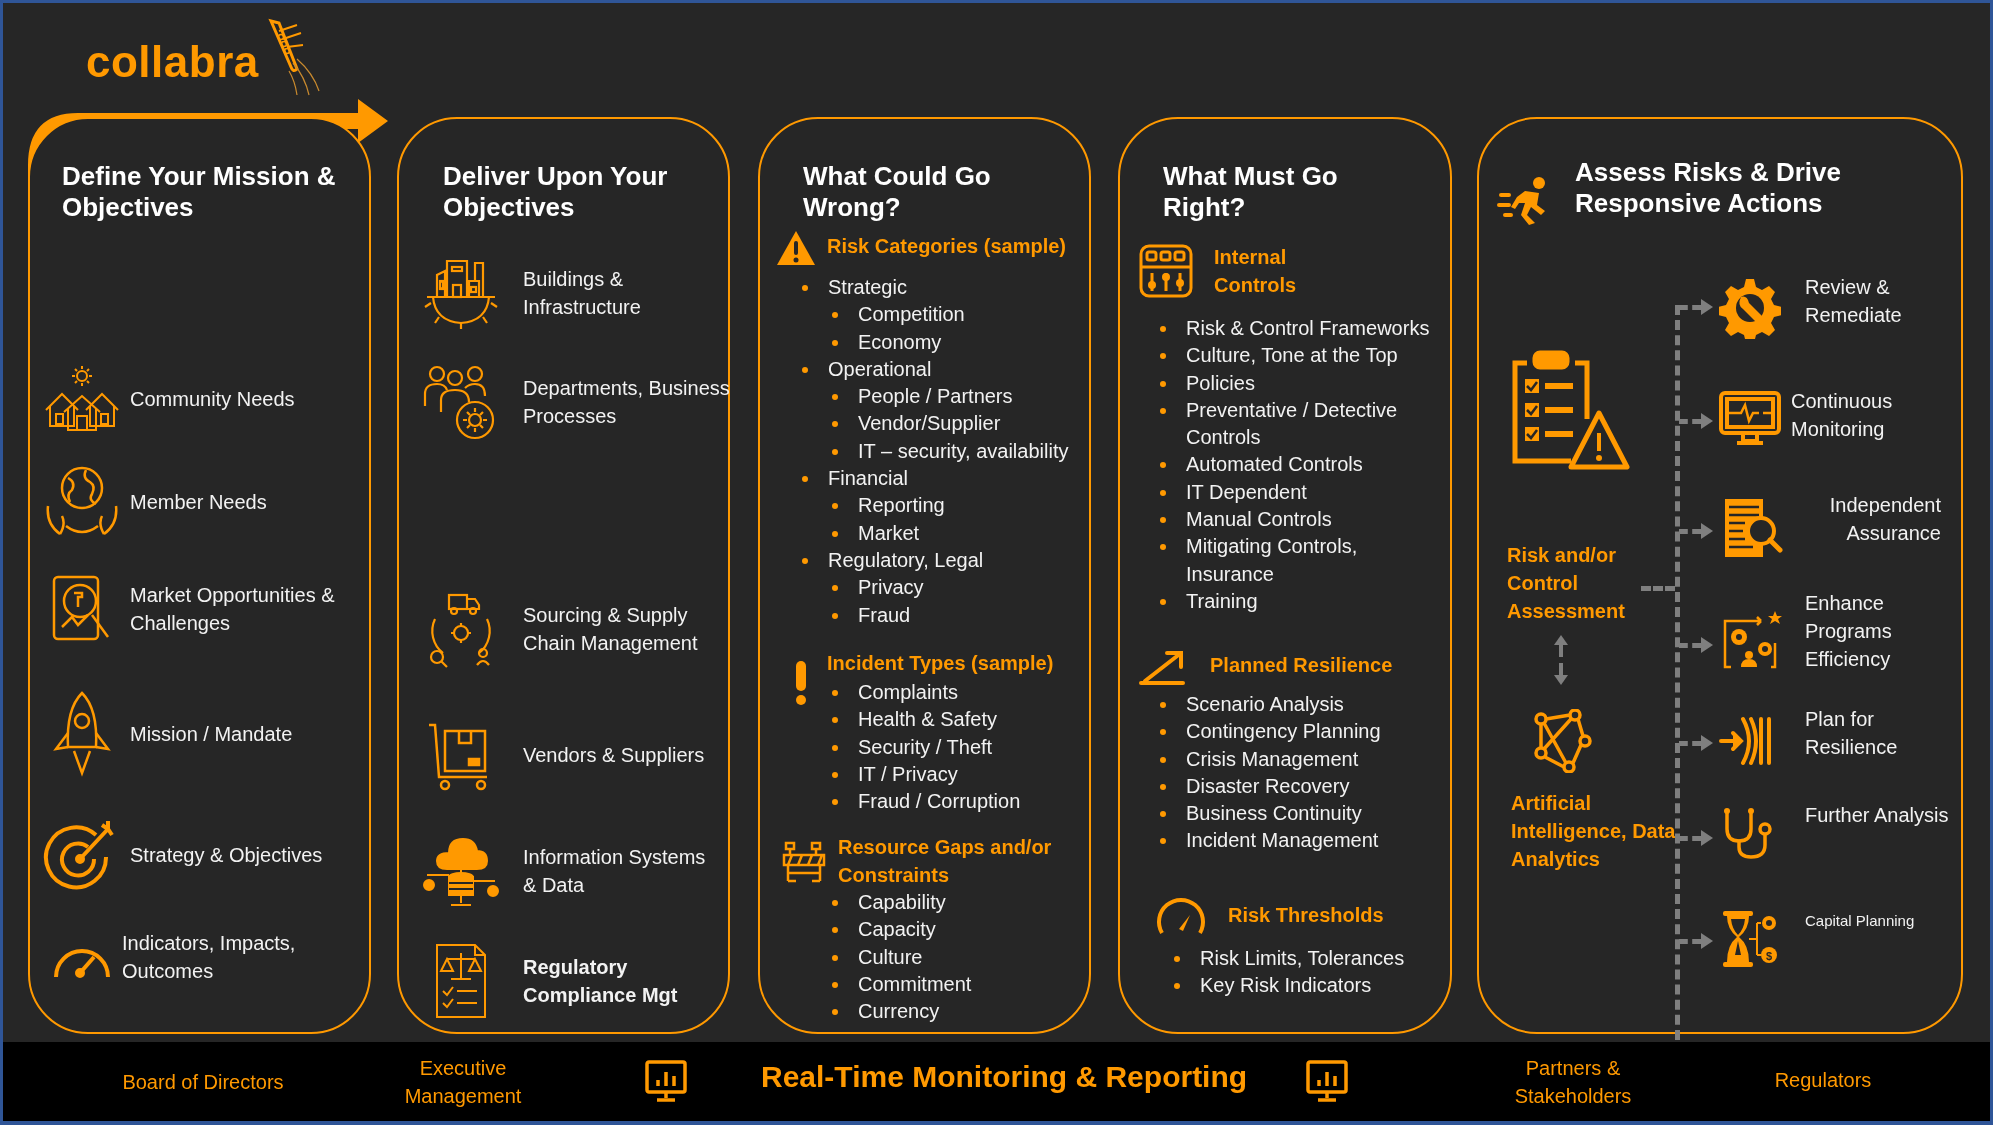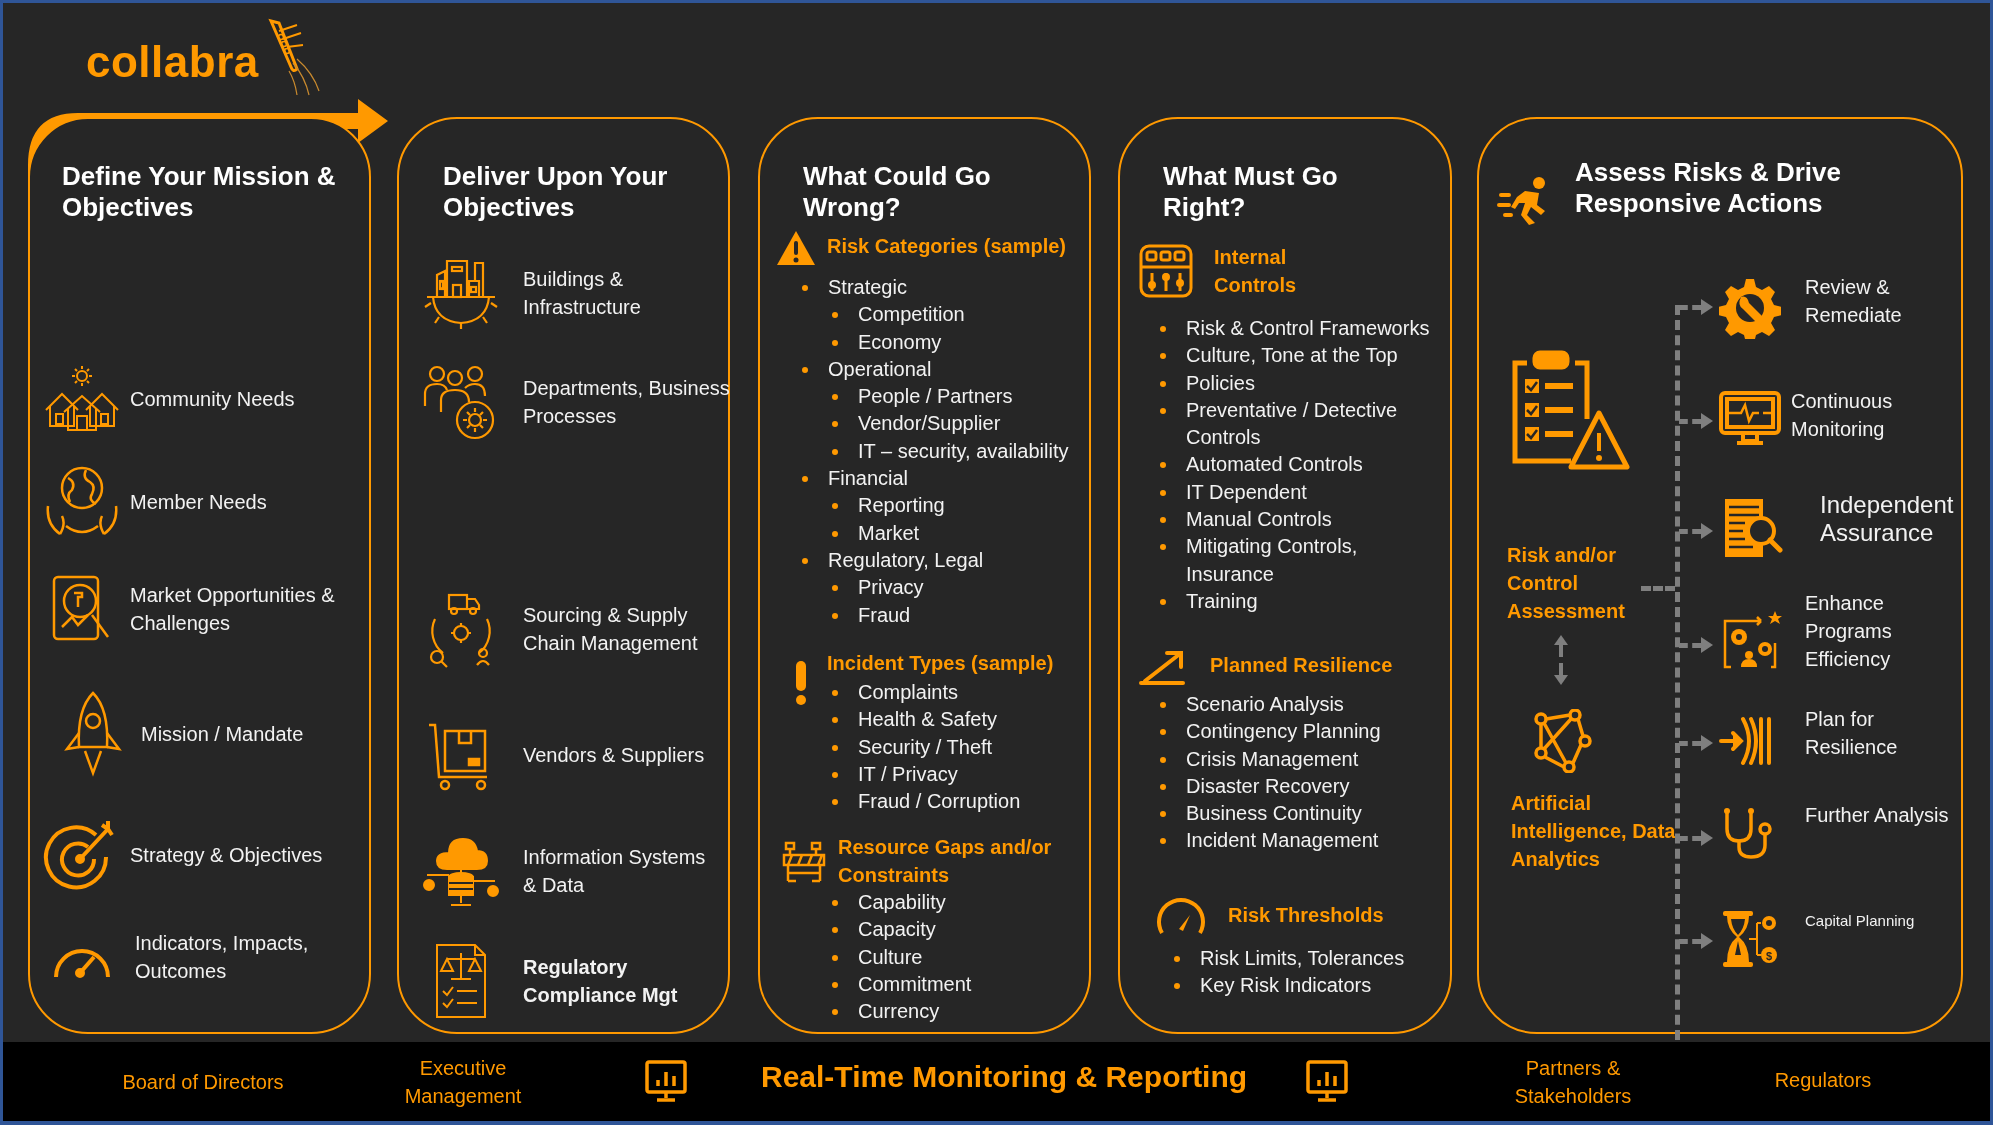--- a/index.html
+++ b/index.html
@@ -79,21 +79,21 @@
     <div class="item" style="left:12px;top:452px;">
       <svg class="ico" width="80" height="76" viewBox="0 0 80 76">
         <g fill="none" stroke="#ff9900" stroke-width="2.5">
           <rect x="12" y="6" width="44" height="62" rx="4"></rect>
           <circle cx="38" cy="30" r="16"></circle>
           <path d="M32 22 h8 v4 h-4 v10 M50 44 L66 66 M20 56 L30 46 L36 54 L46 44"></path>
         </g>
       </svg>
       <div class="lbl" style="width:210px;margin-left:8px;">Market Opportunities &amp; Challenges</div>
     </div>
-    <div class="item" style="left:23px;top:570px;">
+    <div class="item" style="left:12px;top:570px;">
       <svg class="ico" width="80" height="90" viewBox="0 0 80 90">
         <g fill="none" stroke="#ff9900" stroke-width="2.5">
           <path d="M40 4 Q56 20 54 58 H26 Q24 20 40 4 Z"></path>
           <circle cx="40" cy="32" r="7"></circle>
           <path d="M26 44 L14 60 L26 58 M54 44 L66 60 L54 58"></path>
           <path d="M32 62 L40 84 L48 62"></path>
         </g>
       </svg>
       <div class="lbl" style="margin-left:8px;">Mission / Mandate</div>
     </div>
@@ -109,21 +109,21 @@
       <div class="lbl" style="margin-left:8px;width:200px;">Strategy &amp; Objectives</div>
     </div>
     <div class="item" style="left:12px;top:808px;">
       <svg class="ico" width="80" height="60" viewBox="0 0 80 60">
         <g fill="none" stroke="#ff9900" stroke-width="4">
           <path d="M14 50 A26 26 0 1 1 66 50"></path>
           <path d="M38 46 L52 30" stroke-width="4"></path>
           <circle cx="38" cy="46" r="3" fill="#ff9900"></circle>
         </g>
       </svg>
-      <div class="lbl" style="margin-left:13px;width:200px;">Indicators, Impacts, Outcomes</div>
+      <div class="lbl" style="margin-left:0;width:200px;">Indicators, Impacts, Outcomes</div>
     </div>
   </div>
 
   <div class="col" style="left:394px;width:333px;">
     <div class="col-title" style="left:44px;top:42px;width:280px;">Deliver Upon Your Objectives</div>
 
     <div class="item" style="left:22px;top:134px;">
       <svg class="ico" width="80" height="80" viewBox="0 0 80 80">
         <g fill="none" stroke="#ff9900" stroke-width="2.2">
           <path d="M6 44 H74 M12 44 Q14 68 40 70 Q66 68 68 44"></path>
@@ -406,21 +406,21 @@
     <div class="dash-h" style="left:200px;top:410px;width:22px;"></div>
     <div class="arrowhead" style="left:222px;top:404px;"></div>
     <svg style="position:absolute;left:244px;top:378px;" width="60" height="62" viewBox="0 0 60 62">
       <path d="M2 2 H40 V60 H2 Z" fill="#ff9900"></path>
       <g stroke="#262626" stroke-width="2.5">
           <path d="M6 10 H36 M6 18 H36 M6 26 H22 M6 34 H20 M6 42 H22 M6 50 H30"></path>
         </g>
       <circle cx="38" cy="34" r="13" fill="#262626" stroke="#ff9900" stroke-width="4"></circle>
       <path d="M47 43 L57 53" stroke="#ff9900" stroke-width="5" stroke-linecap="round"></path>
     </svg>
-    <div class="lbl item" style="left:341px;top:372px;width:150px;font-size:24px;line-height:28px;">Independent Assurance</div>
+    <div class="lbl item" style="left:312px;top:372px;width:150px;font-size:20px;line-height:28px;text-align:right;">Independent Assurance</div>
 
     <div class="dash-h" style="left:200px;top:524px;width:22px;"></div>
     <div class="arrowhead" style="left:222px;top:518px;"></div>
     <svg style="position:absolute;left:242px;top:490px;" width="62" height="60" viewBox="0 0 62 60">
       <g fill="none" stroke="#ff9900" stroke-width="2.5">
         <path d="M10 58 H4 V12 H40 M40 12 L36 8 M40 12 L36 16 M50 58 H54 V34"></path>
       </g>
       <g fill="#ff9900">
         <circle cx="18" cy="28" r="8"></circle>
           <circle cx="44" cy="40" r="7"></circle>

